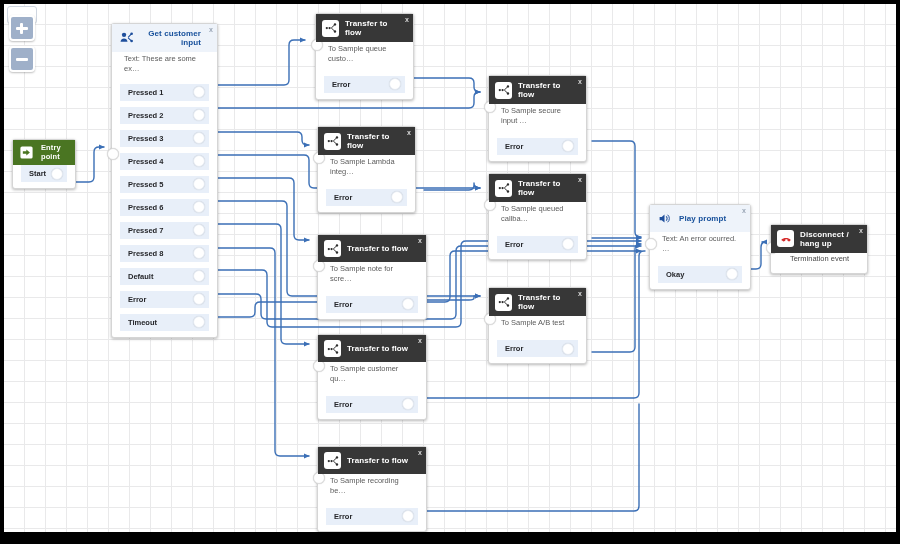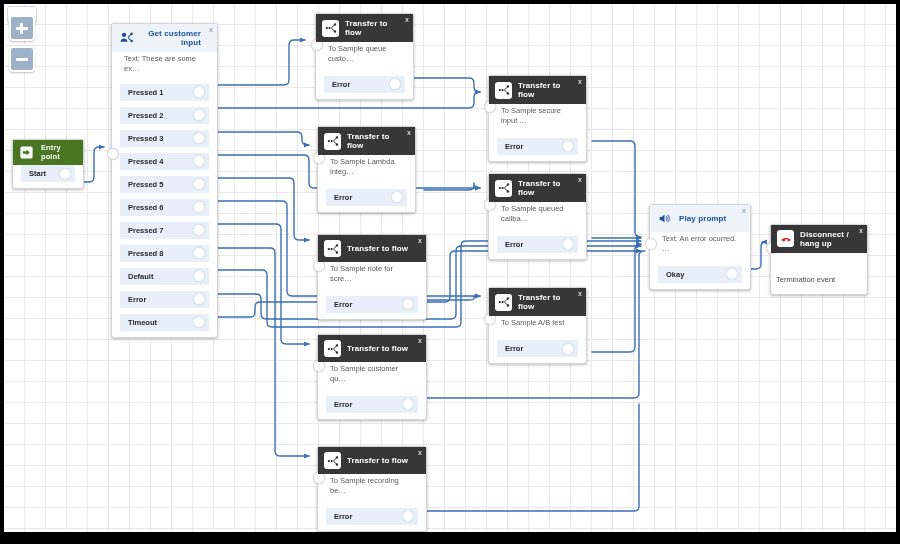--- a/index.html
+++ b/index.html
@@ -51,24 +51,24 @@
   .node-desc.tall{padding-bottom:12px;}
   .branch{position:relative;background:#e8eff9;border-radius:0;height:17px;
     display:flex;align-items:center;padding-left:8px;margin:0 0 6px 0;cursor:pointer;}
   .branch:last-child{margin-bottom:0;}
   .branch-label{font-size:7.5px;color:#25262a;font-weight:bold;}
   .port{position:absolute;right:4px;top:50%;transform:translateY(-50%);
     width:10px;height:10px;border-radius:50%;background:#ffffff;
     border:1px solid #e3e9f2;box-shadow:0 0 1px rgba(0,0,0,.18);}
   .inport{position:absolute;left:-5px;top:-5px;width:10px;height:10px;border-radius:50%;
     background:#ffffff;border:1px solid #dcdcdc;box-shadow:0 0 1px rgba(0,0,0,.25);}
-  .term{font-size:7.5px;color:#4a4a4a;padding:22px 4px 10px 5px;}
+  .term{font-size:7.5px;color:#4a4a4a;padding:1px 4px 10px 5px;text-align:center;}
 
   
-  #entry{left:8px;top:135px;width:72px;}
+  #entry{left:8px;top:135px;width:64px;}
   #entry .node-hd{padding:4px 5px;}
   #entry .node-title{font-size:7.5px;}
 
   
   #gci{left:107px;top:19px;width:107px;}
   #gci .node-hd{background:#eef3fa;text-align:right;}
 </style>
 </head>
 <body>
 

